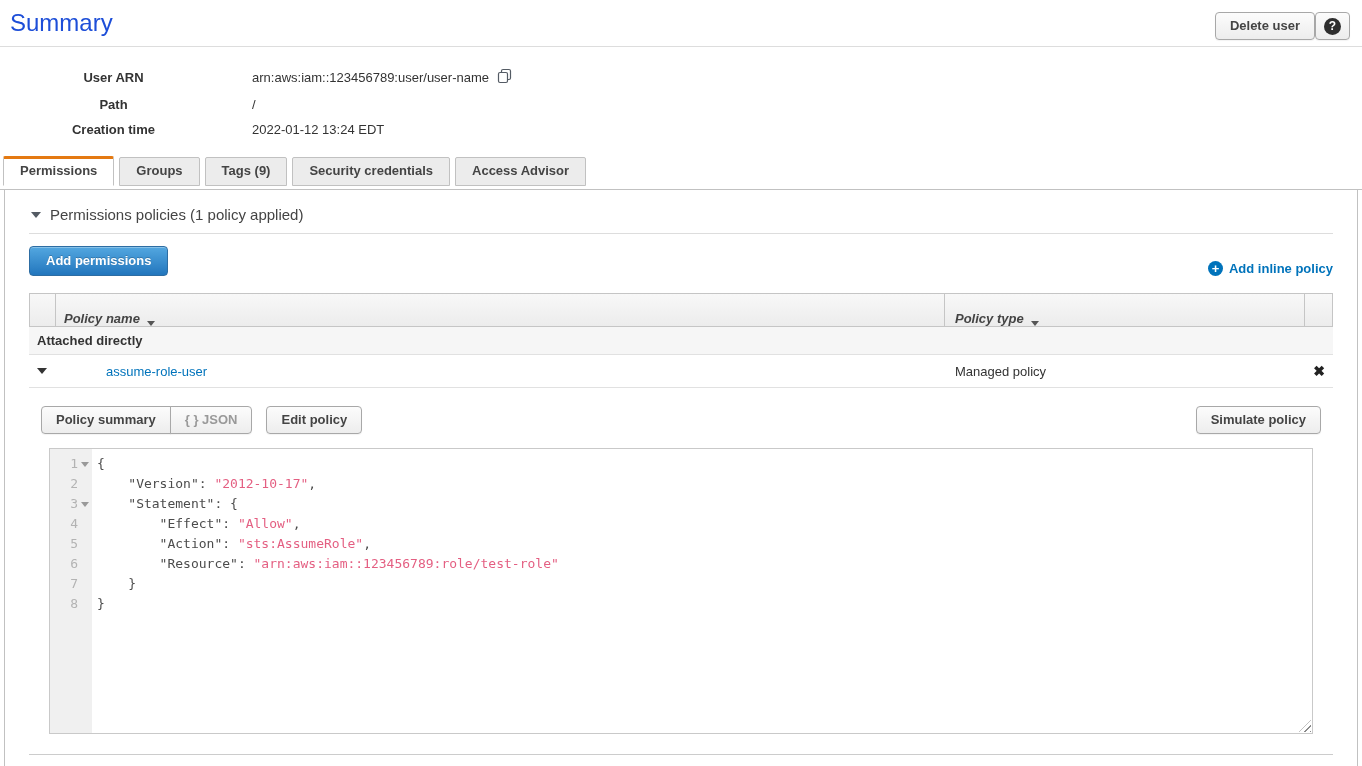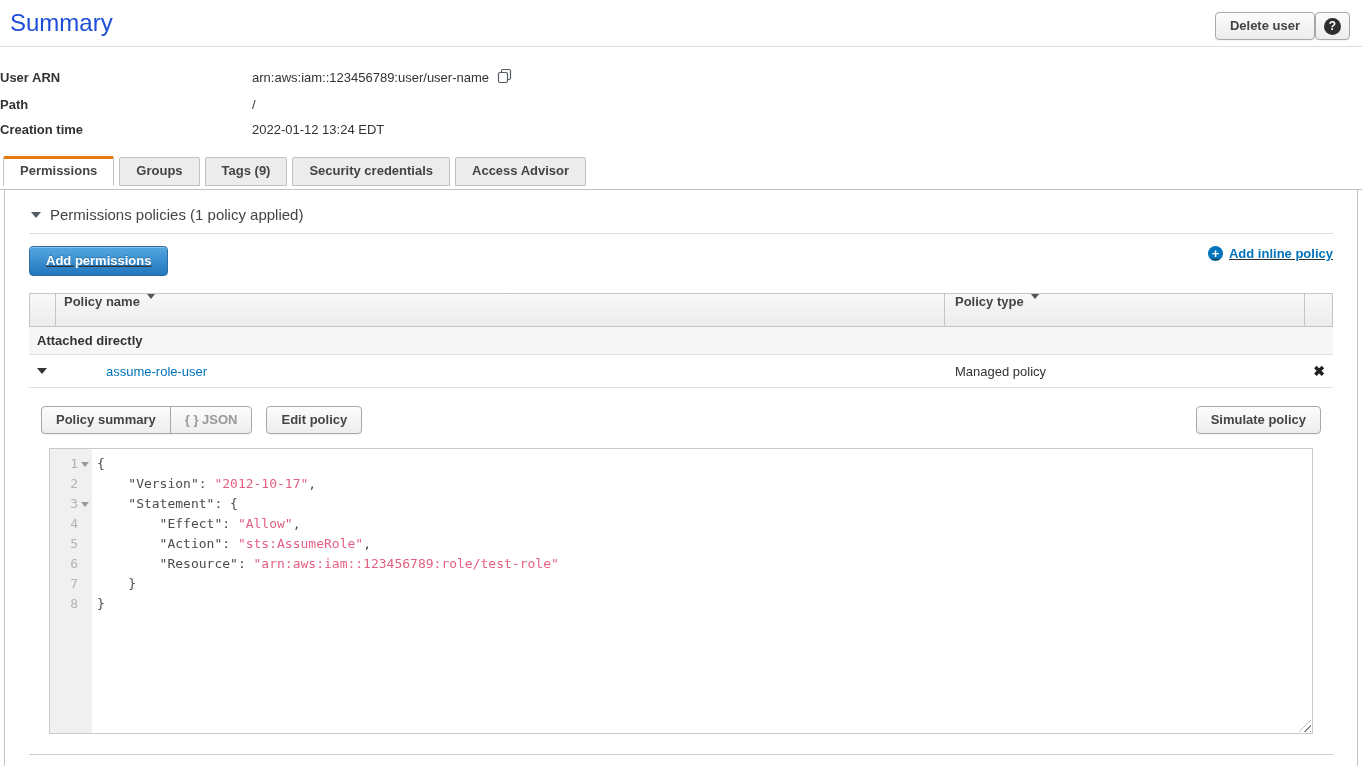--- a/index.html
+++ b/index.html
@@ -17,55 +17,55 @@
     background:linear-gradient(to bottom,#fcfcfc,#ededed); border:1px solid #a8a8a8;
     border-radius:4px; cursor:pointer; font-family:"Liberation Sans",sans-serif;
     box-shadow:0 1px 1px rgba(0,0,0,0.05); line-height:16px; }
   .btn-help { padding:4px 8px 3px 8px; }
   .help-circle { display:inline-block; width:17px; height:17px; border-radius:50%; background:#2e2e2e;
     color:#fff; font-size:12px; line-height:17px; text-align:center; font-weight:bold; }
 
   
   .details { margin:16px 0 14px 0; }
   .detail-row { display:flex; align-items:center; padding:5px 0; }
-  .detail-label { width:252px; text-align:left; font-weight:bold; padding-right:25px; color:#333; }
+  .detail-label { width:252px; text-align:center; font-weight:bold; padding-right:25px; color:#333; }
   .detail-value { color:#333; display:flex; align-items:center; }
   .copy-icon { margin-left:8px; cursor:pointer; display:inline-block; }
 
   
   .tabbar { display:flex; align-items:flex-end; border-bottom:1px solid #c1c1c1; padding:0 0 4px 3px; margin-top:12px; }
   .tab { margin-right:5px; margin-bottom:-1px; padding:6px 16px 7px 16px; background:#ececec;
     border:1px solid #c1c1c1; font-weight:bold; color:#444; cursor:pointer; font-size:13px;
     border-radius:2px 2px 0 0; line-height:14px; }
   .tab.active { border-top:3px solid #e47911; background:#fff; border-bottom:1px solid #fff;
     padding-top:5px; padding-bottom:7px; }
 
   
   .panel { margin:0 4px; border-left:1px solid #c1c1c1; border-right:1px solid #c1c1c1;
     padding:0 24px; height:578px; overflow:hidden; }
 
   .section-header { display:flex; align-items:center; padding:16px 0 10px 2px;
     font-size:15px; color:#444; border-bottom:1px solid #ddd; cursor:pointer; }
   .caret-down-sm { width:0; height:0; border-left:5px solid transparent; border-right:5px solid transparent;
     border-top:6px solid #545b64; display:inline-block; margin-right:9px; }
 
-  .toolbar { display:flex; align-items:flex-start; justify-content:space-between; margin:12px 0 10px 0;text-decoration:underline; }
+  .toolbar { display:flex; align-items:flex-end; justify-content:space-between; margin:12px 0 10px 0; }
   .btn-primary { padding:6px 16px; font-weight:bold; color:#fff;
     background:linear-gradient(to bottom,#53a7e0,#2276bd); border:1px solid #2d6da3; border-radius:4px;
     cursor:pointer; font-size:13px; text-shadow:0 -1px 0 rgba(0,0,0,0.2);
     box-shadow:inset 0 1px 0 rgba(255,255,255,0.3); line-height:16px; }
   .inline-policy-link { color:#0073bb; font-weight:bold; cursor:pointer; display:flex; align-items:center; gap:6px; }
   .plus-circle { display:inline-block; width:15px; height:15px; border-radius:50%; background:#0073bb;
     color:#fff; text-align:center; line-height:15px; font-size:13px; font-weight:bold; }
 
   
   .policies-table { margin-top:17px; }
   .tbl-header { display:flex; align-items:stretch; background:linear-gradient(to bottom,#f8f8f8,#ececec);
     border:1px solid #c5c5c5; height:34px; }
-  .th { display:flex; align-items:flex-start; font-weight:bold; color:#444; }
+  .th { display:flex; align-items:flex-end; font-weight:bold; color:#444;font-style:italic; }
   .col-exp { width:26px; border-right:1px solid #c5c5c5; }
   .col-name { flex:1; padding:0 8px; }
   .col-type { width:360px; border-left:1px solid #c5c5c5; padding:0 10px; }
   .col-x { width:28px; border-left:1px solid #c5c5c5; justify-content:center; }
   .sort-caret { width:0; height:0; border-left:4px solid transparent; border-right:4px solid transparent;
     border-top:5px solid #555; display:inline-block; margin-left:7px; }
 
   .group-row { background:#f6f6f6; font-weight:bold; padding:6px 8px; border-bottom:1px solid #e1e1e1; color:#333; }
   .policy-row { display:flex; align-items:center; height:33px; border-bottom:1px solid #e1e1e1; }
   .row-caret { width:0; height:0; border-left:5px solid transparent; border-right:5px solid transparent;

